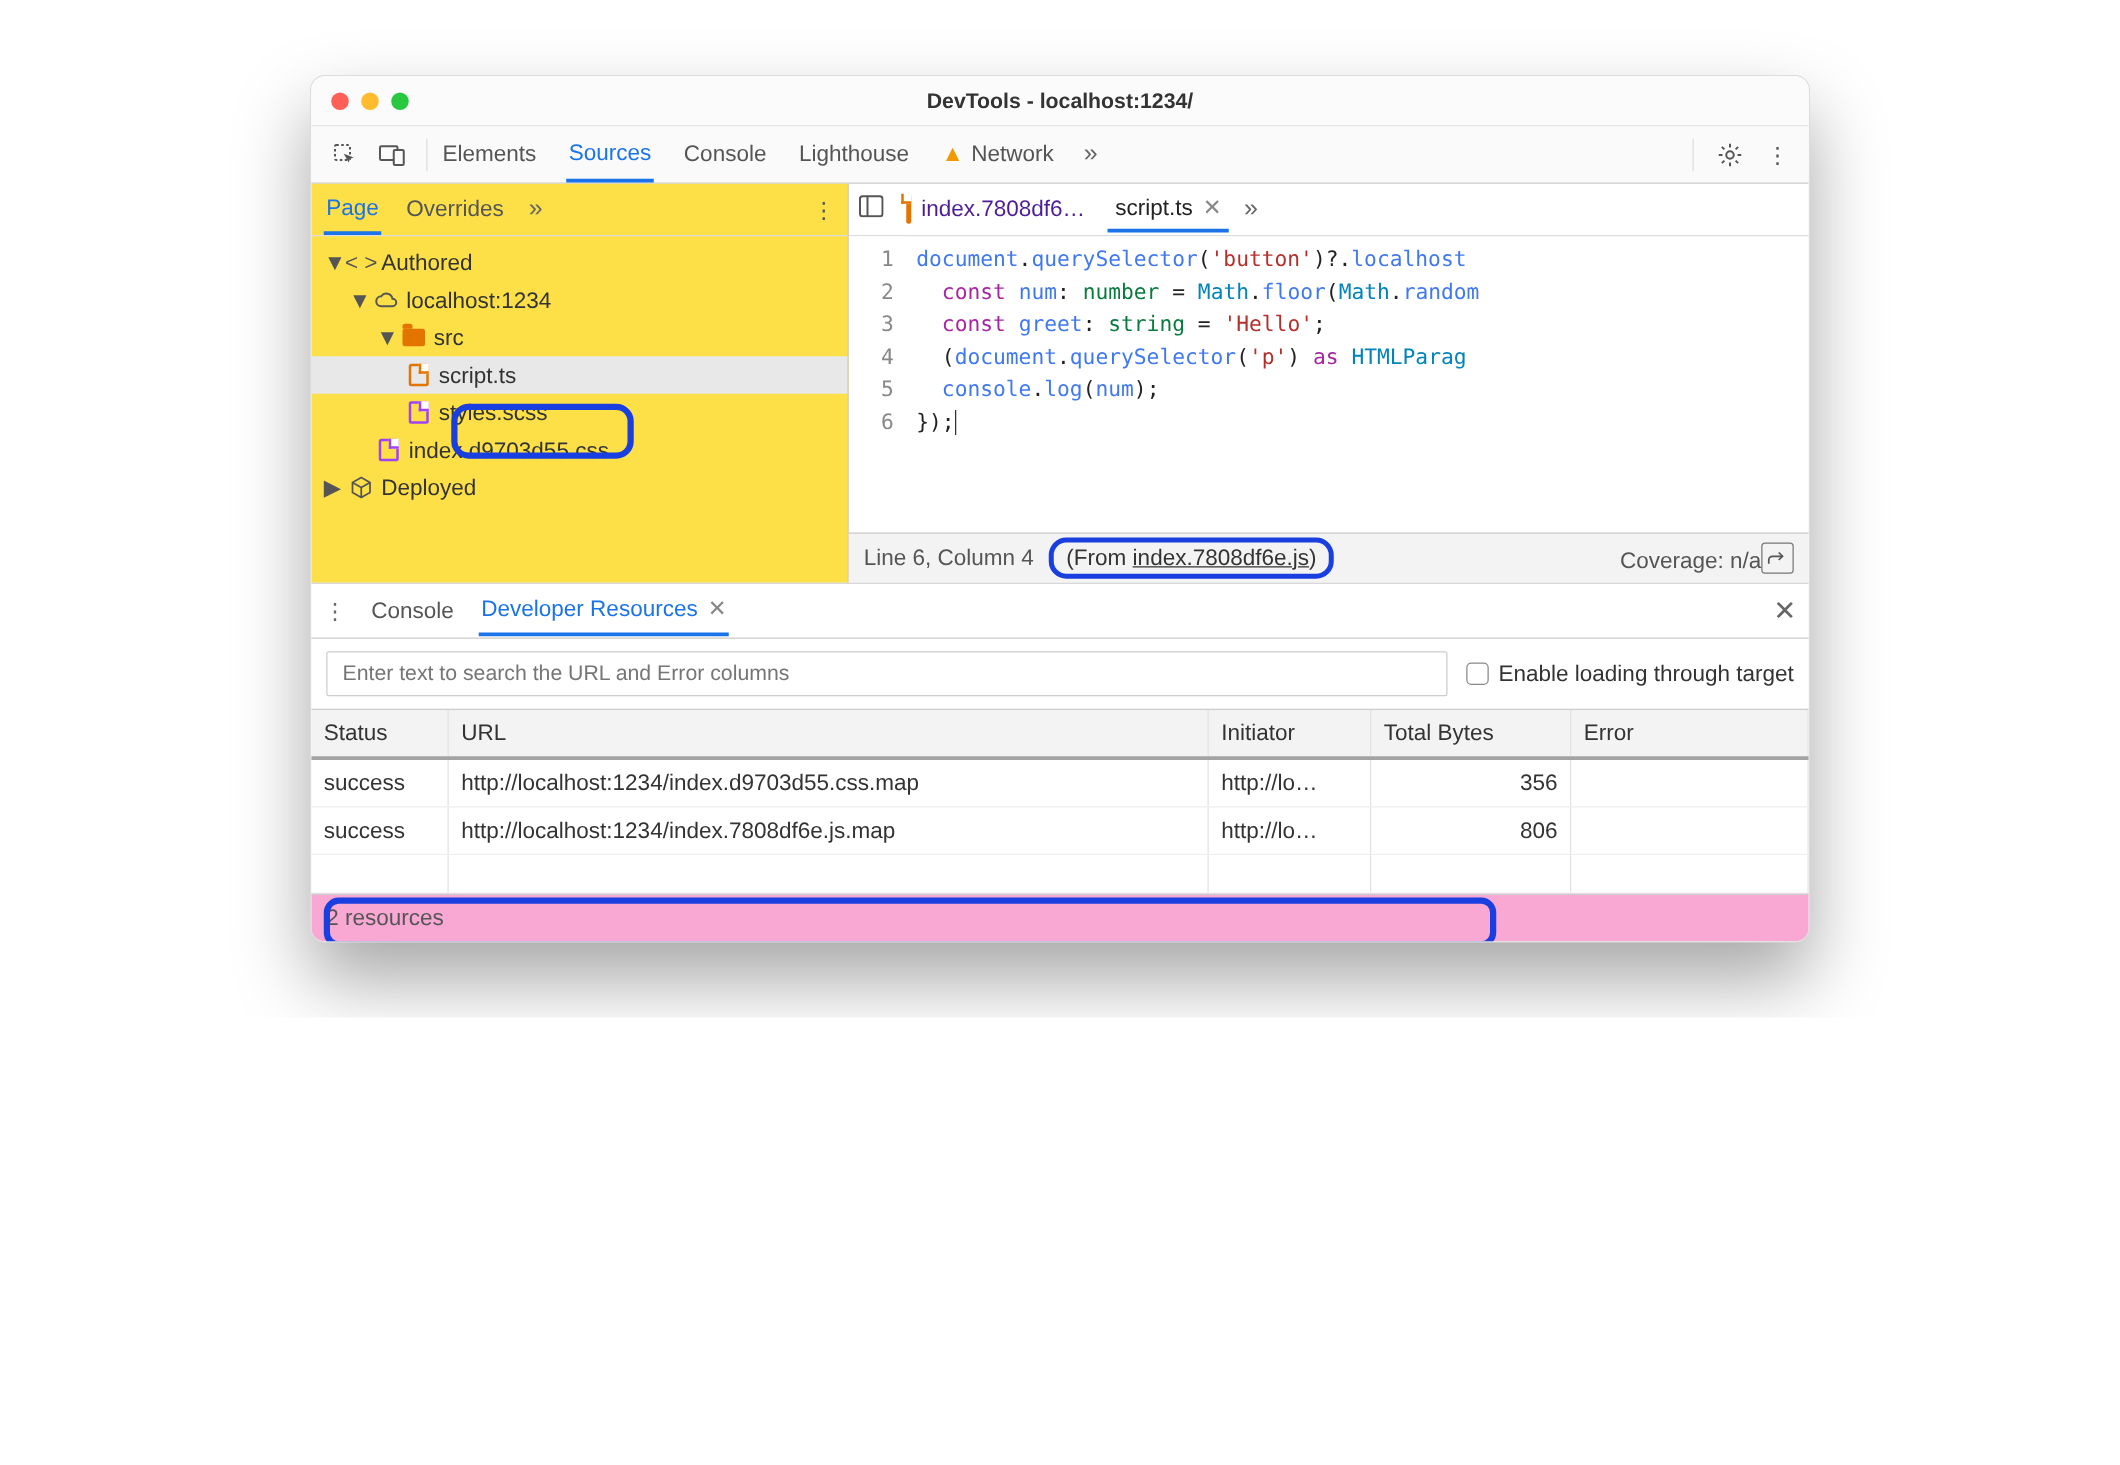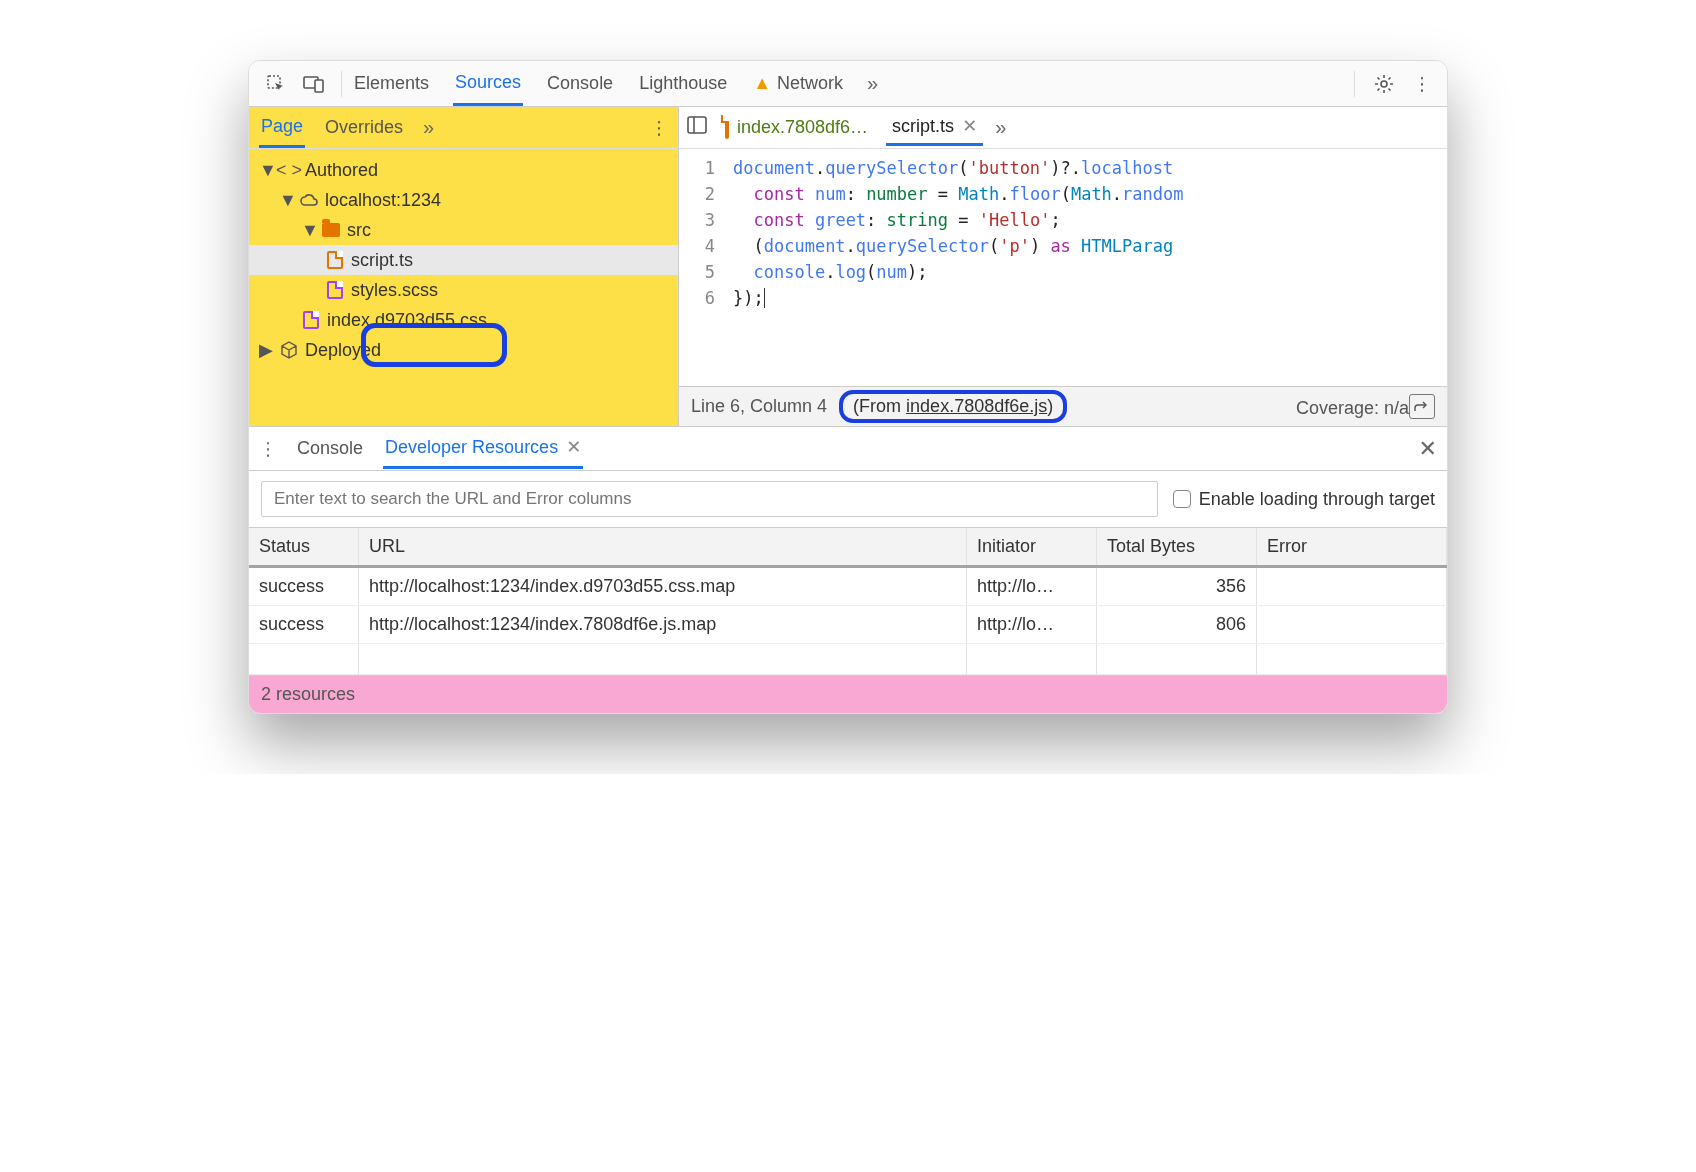--- a/index.html
+++ b/index.html
@@ -73,21 +73,21 @@
   .file-icon { width:16px; height:18px; border:2px solid; border-radius:2px; position:relative; }
   .file-icon::after { content:''; position:absolute; right:-2px; top:-2px; width:6px; height:6px; background:#fff; border-left:2px solid; border-bottom:2px solid; border-color:inherit; }
   .file-orange { color:#e37400; }
   .file-purple { color:#a142f4; }
   .folder-icon { width:18px; height:14px; background:#e37400; border-radius:2px; position:relative; }
   .folder-icon::before { content:''; position:absolute; top:-4px; left:0; width:8px; height:4px; background:#e37400; border-radius:2px 2px 0 0; }
   .cloud-icon, .cube-icon, .brackets-icon { color:#555; }
 
   .panel-right { flex:1; display:flex; flex-direction:column; }
   .editor-tabs { display:flex; align-items:center; height:42px; border-bottom:1px solid #ddd; padding: 0 8px; gap: 12px; }
-  .etab { display:flex; align-items:center; gap:8px; padding: 6px 6px; color:#4d7c0f; }
+  .etab { display:flex; align-items:center; gap:8px; padding: 6px 6px; color:#4c1d95; }
   .etab.active { color:#222; border-bottom:3px solid #1a73e8; }
   .etab .close-x { color:#888; }
   .etab .eicon { color:#e37400; }
 
   .editor-body { flex:1; display:flex; font-family: ui-monospace, Menlo, Consolas, monospace; font-size:17px; overflow:hidden; }
   .gutter { width:46px; text-align:right; color:#888; padding: 6px 10px 0 0; line-height:26px; background:#fff; }
   .code { flex:1; padding:6px 0 0 8px; line-height:26px; white-space:pre; overflow:hidden; color:#222; }
   .tok-kw { color:#a626a4; }
   .tok-meth { color:#4078f2; }
   .tok-id { color:#4078f2; }
@@ -128,20 +128,28 @@
   .hl-ring { border:5px solid #1a3fe0; border-radius:14px; position:absolute; pointer-events:none; }
   .hl1 { left: 112px; top: 262px; width: 146px; height: 44px; }
   .hl2 { left: 10px; top: 657px; width: 938px; height: 40px; border-radius:12px; }
   .window { position: relative; }
 </style>
 </head>
 <body>
 
 <div class="window">
 
+  <div class="titlebar">
+    <div class="traffic-lights">
+      <div class="tl red"></div>
+      <div class="tl yellow"></div>
+      <div class="tl green"></div>
+    </div>
+    <div class="titlebar-title">DevTools - localhost:1234/</div>
+  </div>
 
   <div class="toolbar">
     <div class="icon-btn">
       <svg width="20" height="20" viewBox="0 0 20 20" fill="none" stroke="currentColor" stroke-width="1.6">
           <rect x="2" y="2" width="12" height="12" rx="1" stroke-dasharray="2 2"></rect>
           <path d="M9 9 l8 3 -3 1 -1 3 z" fill="currentColor" stroke="none"></path>
         </svg>
     </div>
     <div class="icon-btn">
       <svg width="22" height="20" viewBox="0 0 22 20" fill="none" stroke="currentColor" stroke-width="1.6">

